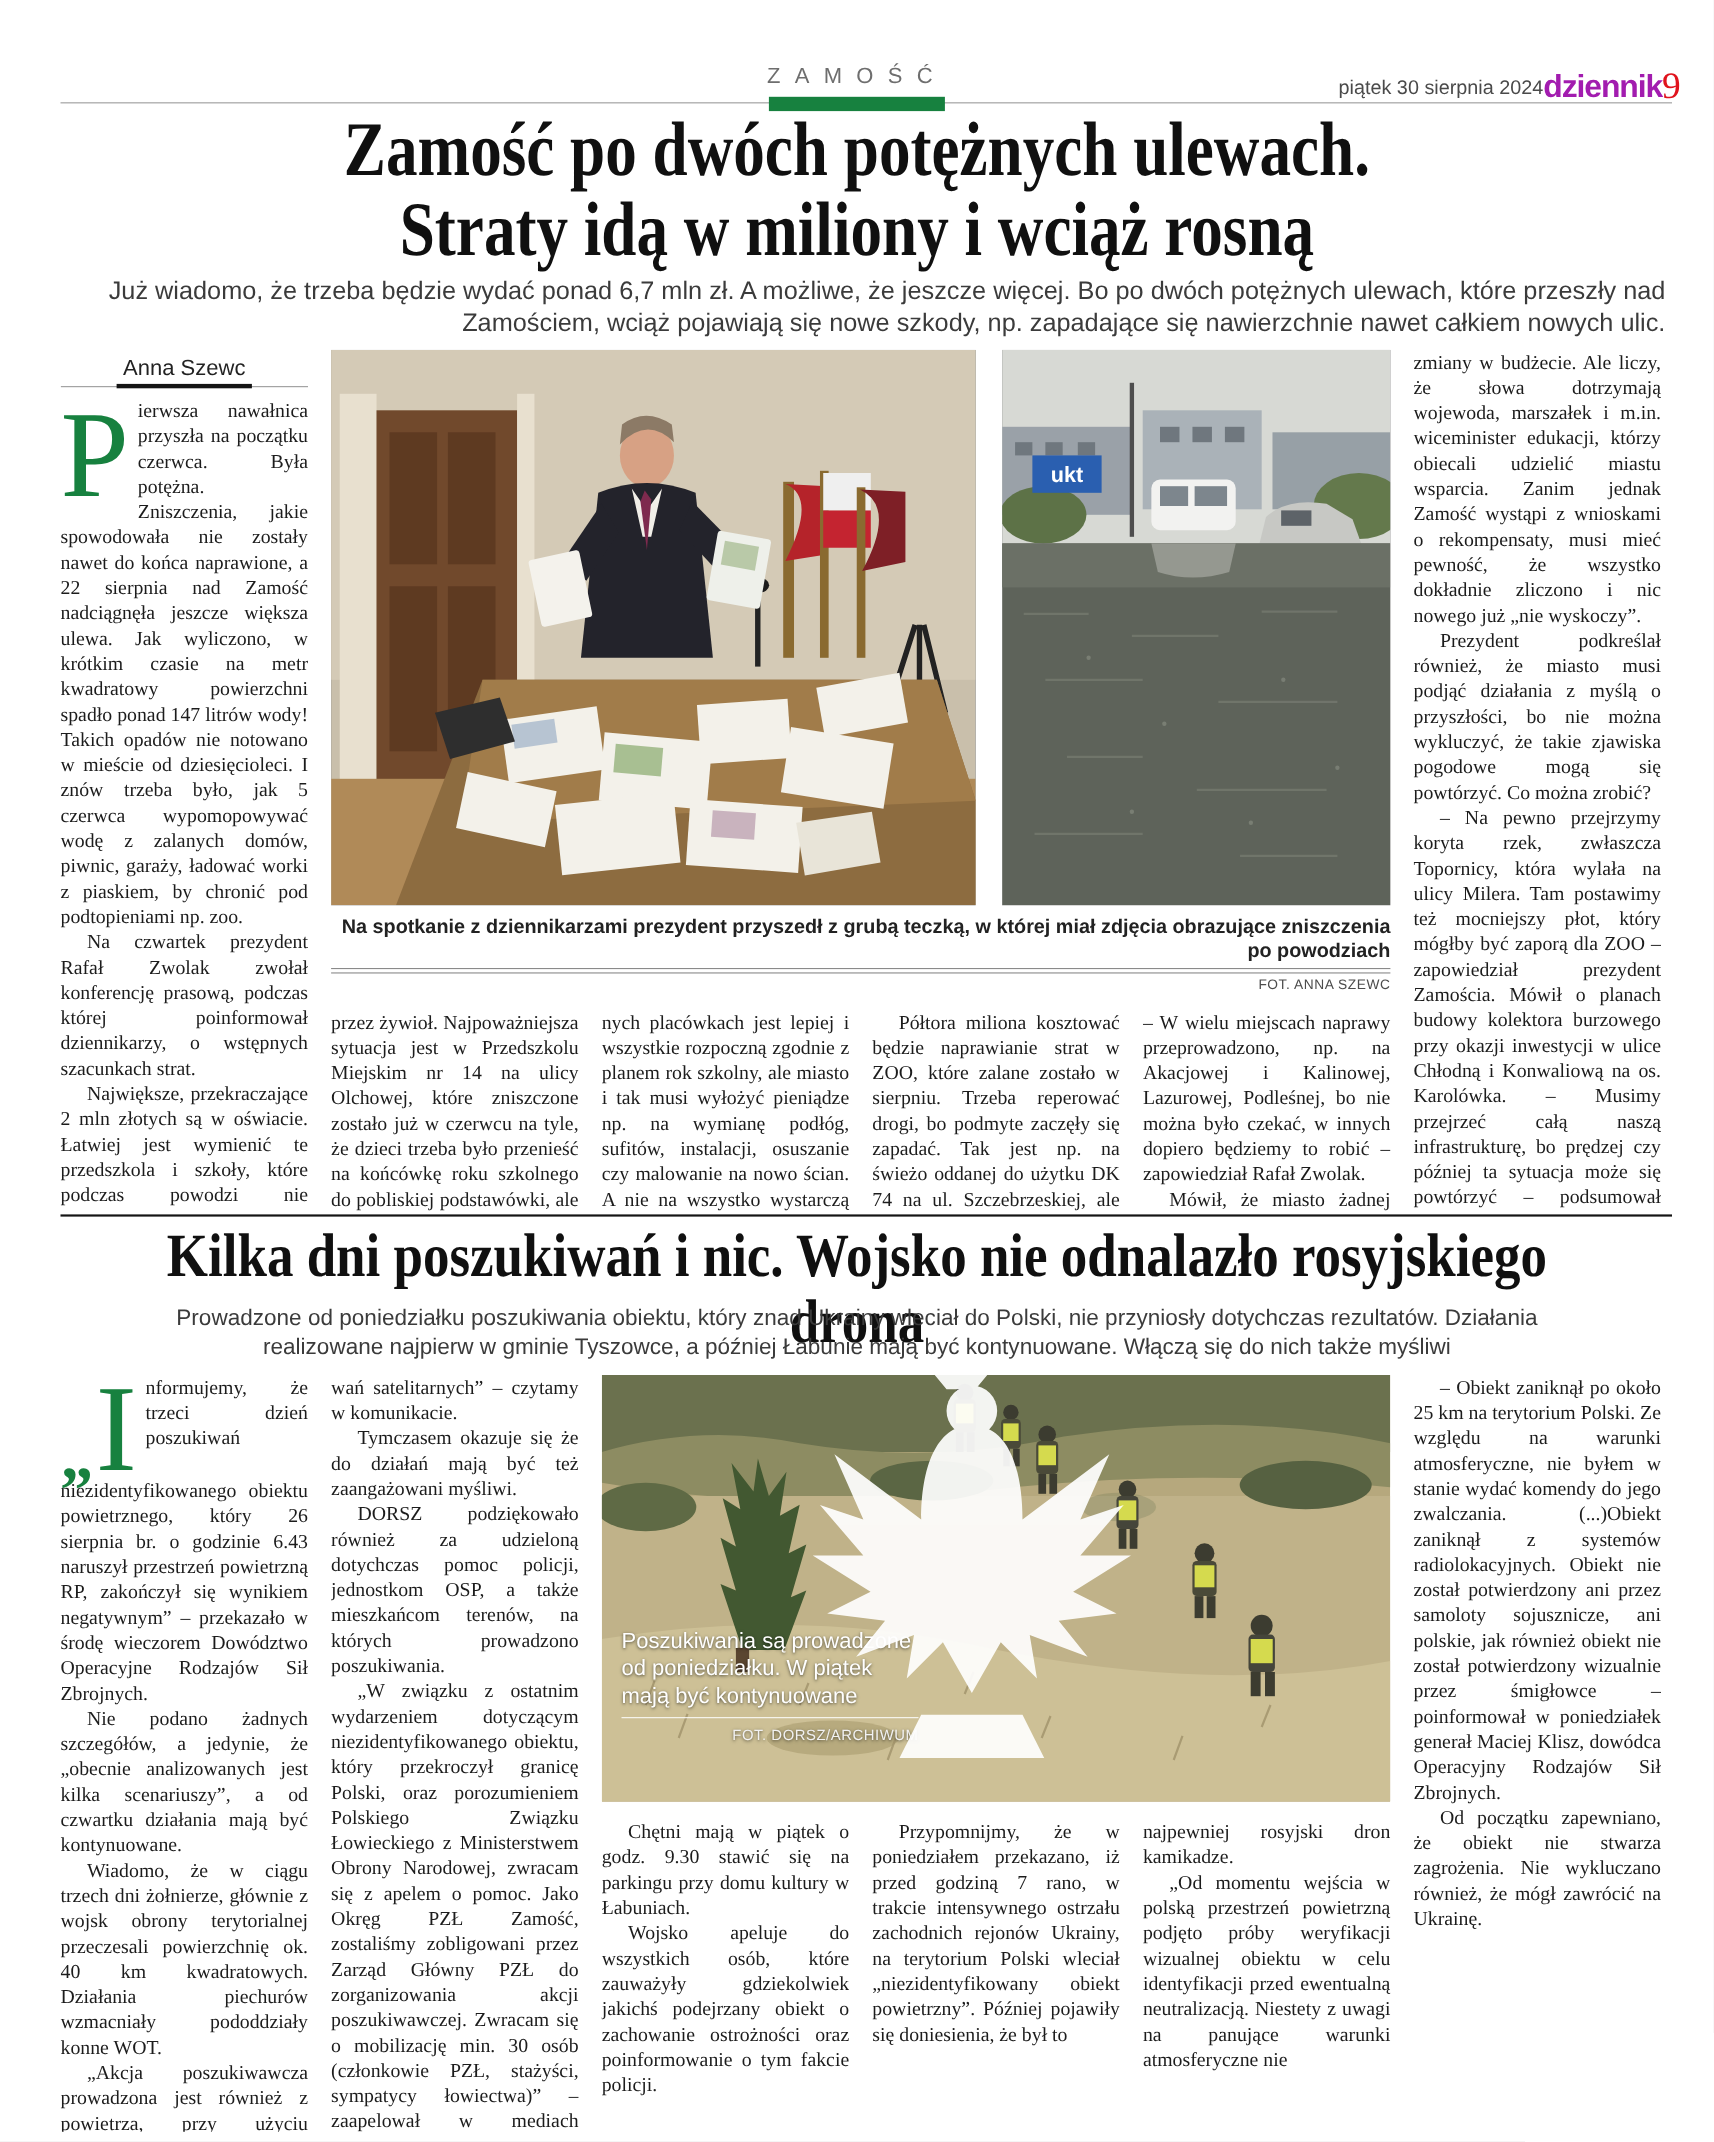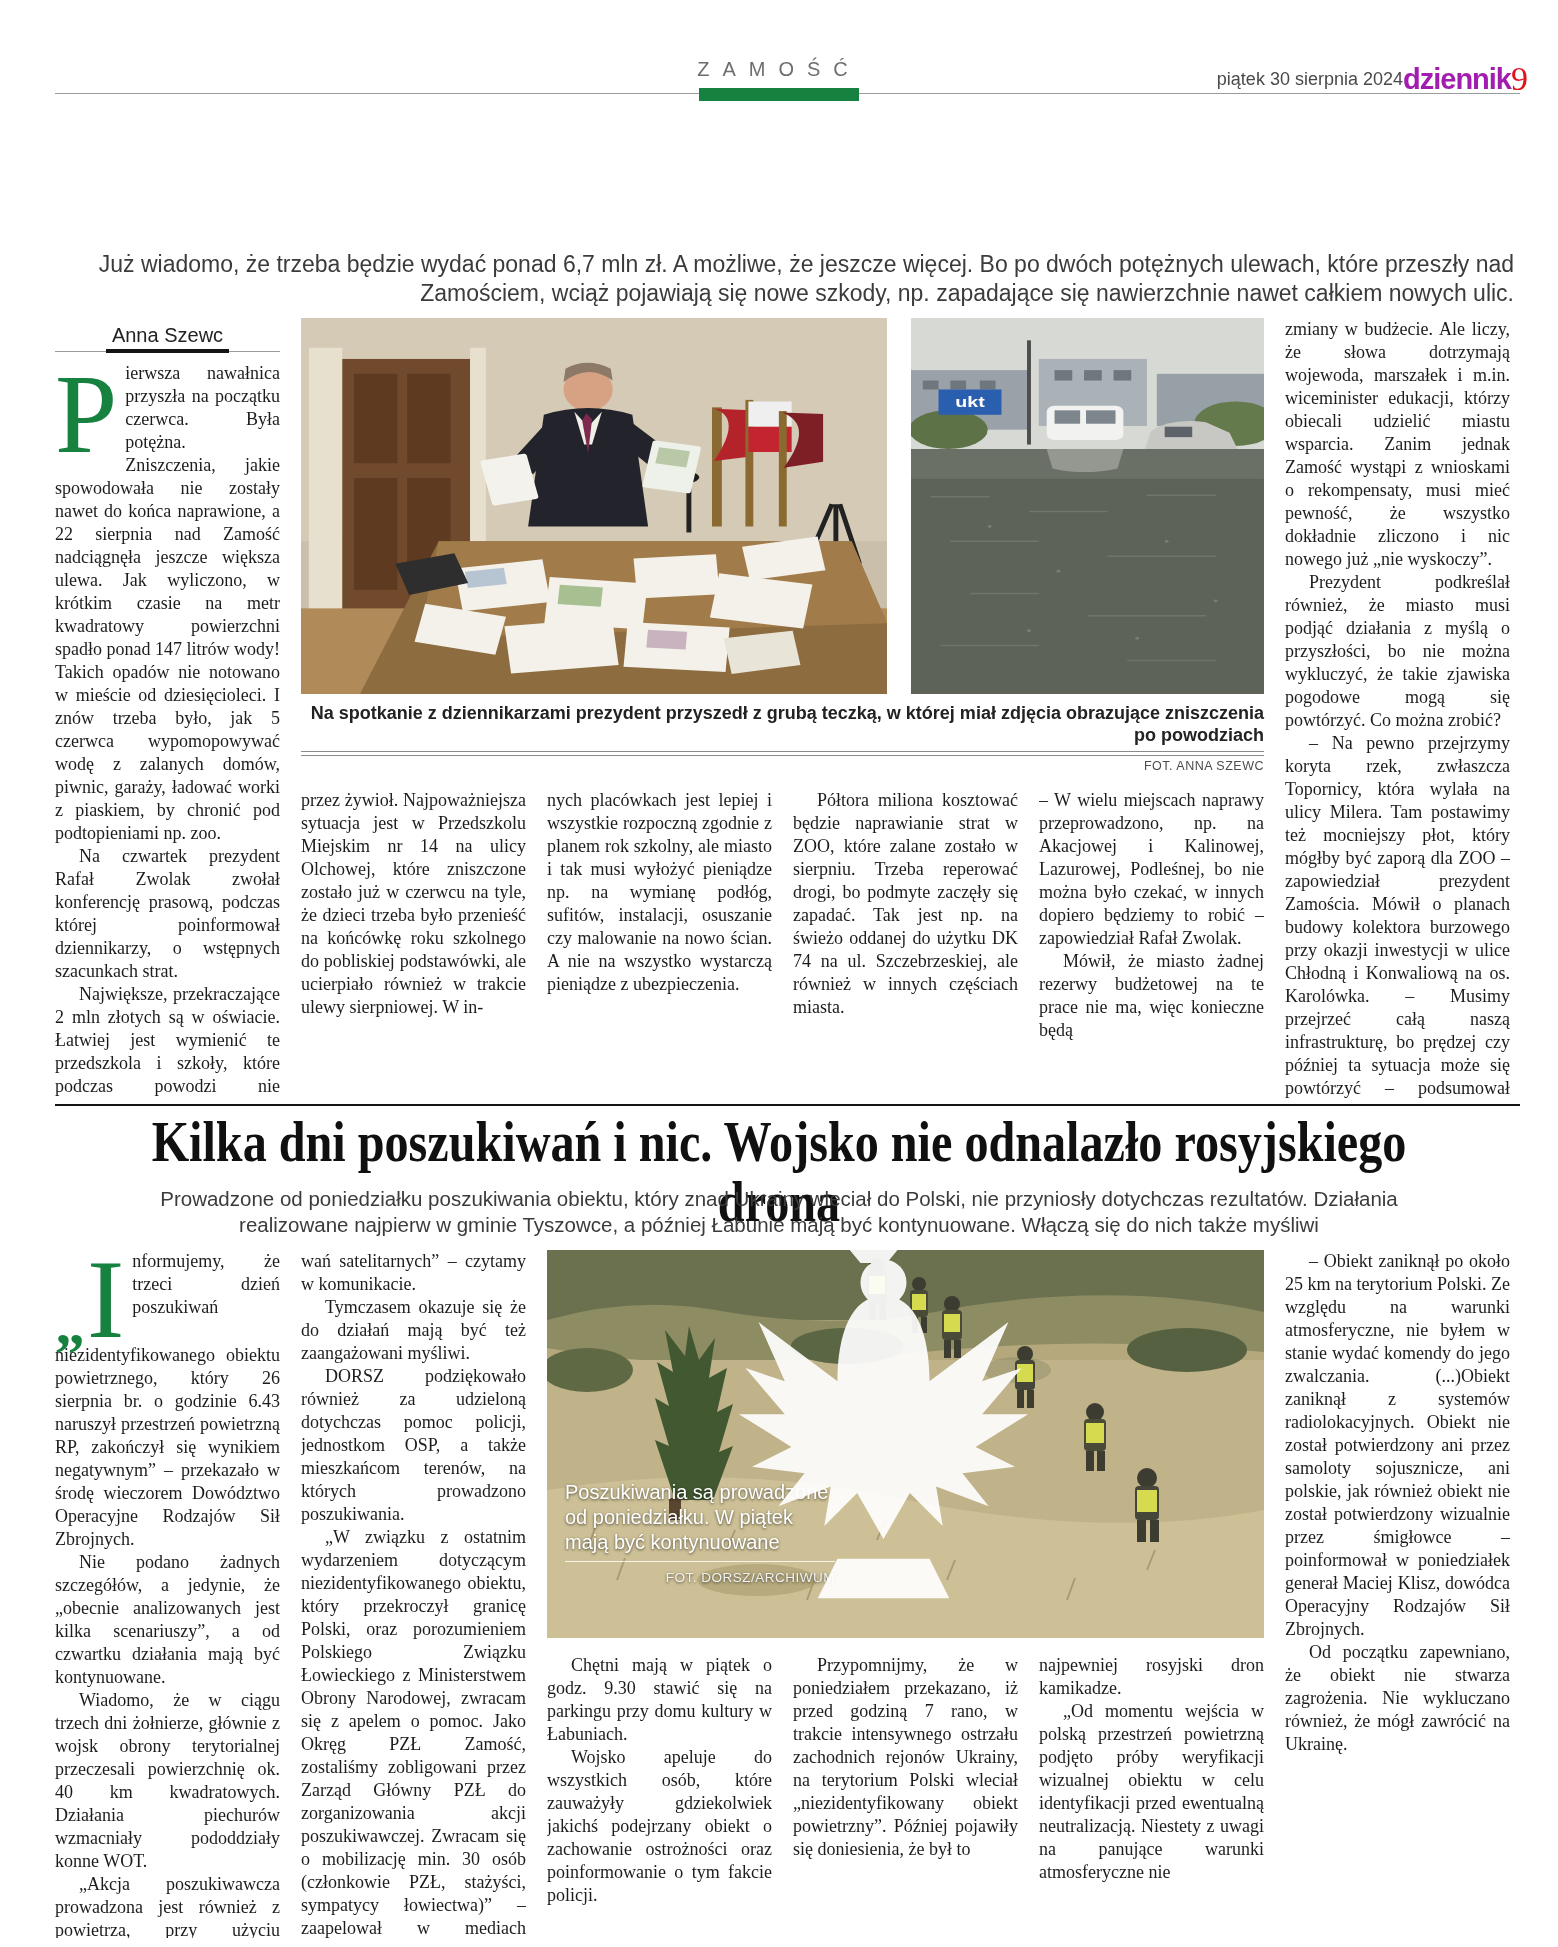--- a/index.html
+++ b/index.html
@@ -48,21 +48,21 @@
   }
   
   .dropcap {
     float:left; font-family:"Liberation Serif", serif; font-weight:400;
     font-size:112px; line-height:92px; padding:6px 8px 0 0;
   }
   .quote-wrap { float:left; display:flex; align-items:flex-end; padding:4px 8px 0 0; }
   .quote-glyph { font-size:60px; line-height:40px; font-weight:700; margin-right:2px; }
   .dropcap2 { font-size:112px; line-height:90px; font-weight:400; }
   
-  .photo-row { display:flex; gap:24px; height:376px; }
+  .photo-row { display:flex; gap:24px; height:505px; }
   .photo { position:relative; overflow:hidden; background:#888; }
   .photo svg { display:block; width:100%; height:100%; }
   .photoA { width:596px; }
   .photoB { width:359px; }
   .caption-block { margin-top:8px; }
   .caption-text {
     font-family:"Liberation Sans", sans-serif; font-size:18px; font-weight:700; color:#222; line-height:22px;text-align:right;
   }
   .caption-rule { margin-top:5px; height:5px; border-top:1px solid #8a8a8a; border-bottom:1px solid #8a8a8a; }
   .caption-credit {
@@ -97,20 +97,24 @@
 
   <div class="page-rule"></div>
   <div class="section-label">ZAMOŚĆ</div>
   <div class="section-bar" style="background:#17813f;"></div>
   <div class="masthead">
     <span class="date">piątek 30 sierpnia 2024</span>
     <span class="logo" style="color:#a21caf;">dziennik</span>
     <span class="pageno" style="color:#e0131c;">9</span>
   </div>
 
+  <div class="headline1">
+    <div class="hl-line">Zamość po dwóch potężnych ulewach.</div>
+    <div class="hl-line">Straty idą w miliony i wciąż rosną</div>
+  </div>
   <div class="lead1">Już wiadomo, że trzeba będzie wydać ponad 6,7 mln zł. A możliwe, że jeszcze więcej. Bo po dwóch potężnych ulewach, które przeszły nad Zamościem, wciąż pojawiają się nowe szkody, np. zapadające się nawierzchnie nawet całkiem nowych ulic.</div>
 
   <div class="article-body a1-body">
 
     <div class="col">
       <div class="author-block">
         <span class="author-name">Anna Szewc</span>
       </div>
       <p><span class="dropcap" style="color:#17813f;">P</span><span>ierwsza nawałnica przyszła na początku czerwca. Była potężna. Zniszczenia, jakie spowodowała nie zostały nawet do końca naprawione, a 22 sierpnia nad Zamość nadciągnęła jeszcze większa ulewa. Jak wyliczono, w krótkim czasie na metr kwadratowy powierzchni spadło ponad 147 litrów wody! Takich opadów nie notowano w mieście od dziesięcioleci. I znów trzeba było, jak 5 czerwca wypomopowywać wodę z zalanych domów, piwnic, garaży, ładować worki z piaskiem, by chronić pod podtopieniami np. zoo.</span></p>
       <p class="ind">Na czwartek prezydent Rafał Zwolak zwołał konferencję prasową, podczas której poinformował dziennikarzy, o wstępnych szacunkach strat.</p>

